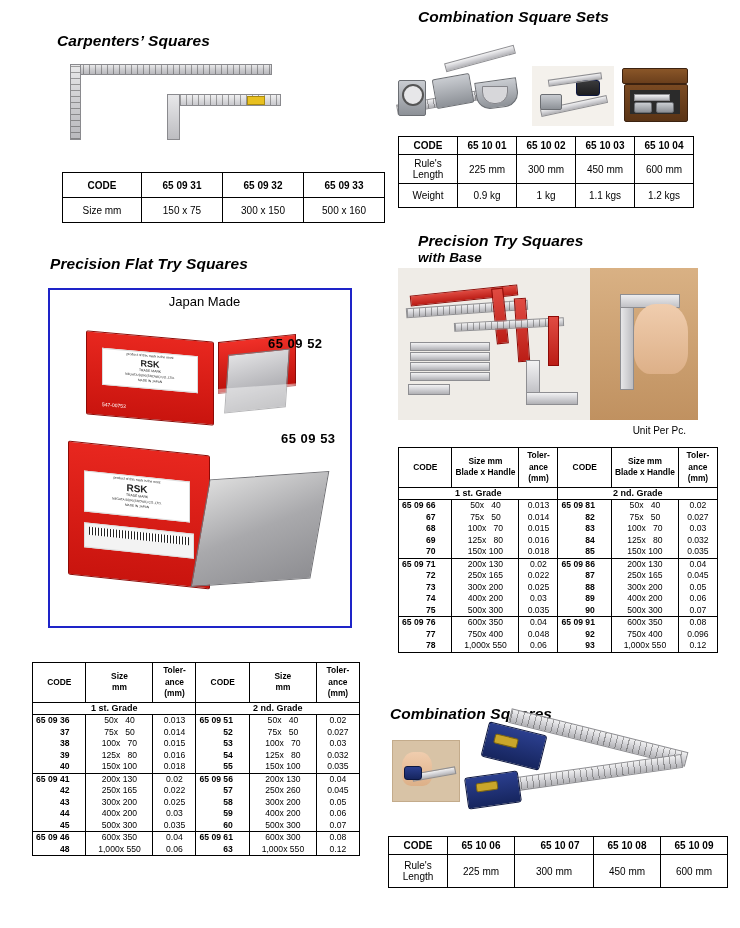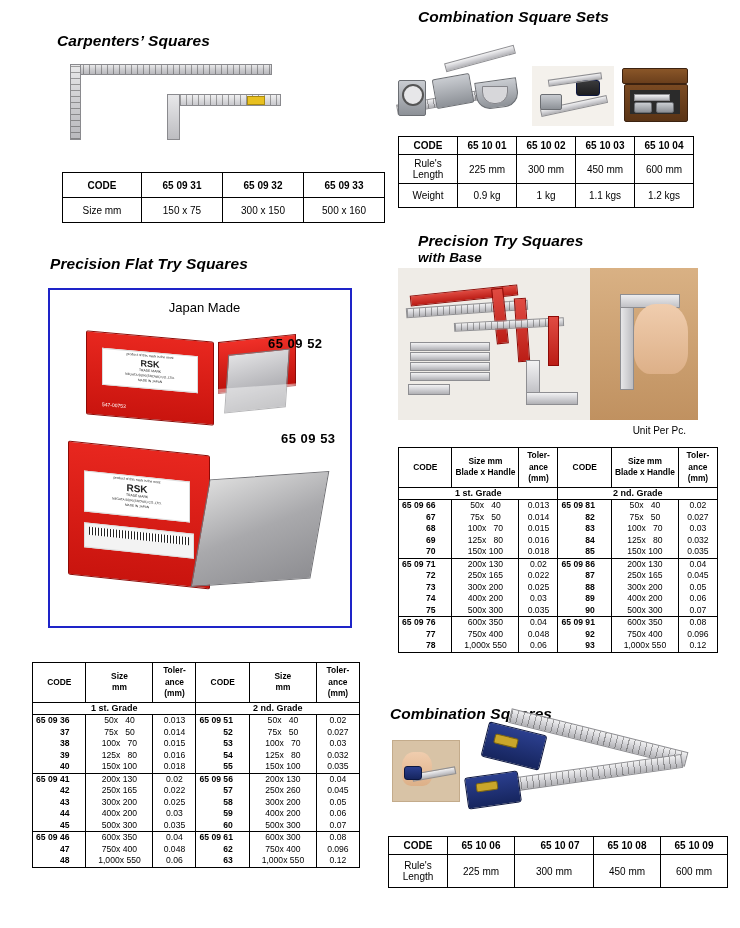--- a/index.html
+++ b/index.html
@@ -297,21 +297,21 @@
         <td>1.1 kgs</td>
         <td>1.2 kgs</td>
       </tr>
     </tbody>
       </table>
   </div>
 
   <div class="abs sec-title" style="left:50px; top:255px;">Precision Flat Try Squares</div>
 
   <div class="abs" id="japan-frame" style="left:48px; top:288px; width:300px; height:336px;">
-    <div class="abs jm-label" style="left:0; top:10px; width:309px;">Japan Made</div>
+    <div class="abs jm-label" style="left:0; top:4px; width:309px;">Japan Made</div>
 
     <div class="red-box" style="left:36px; top:46px; width:126px; height:82px; transform: skewY(5deg);"></div>
     <div class="white-label" style="left:52px; top:62px; width:94px; height:34px; transform: skewY(5deg);">
       <div style="font-size:3.4px;">product of this mark is the most</div>
       <div style="font-weight:bold; font-size:9px; line-height:10px;">RSK</div>
       <div style="font-size:3.4px;">TRADE MARK</div>
       <div style="font-size:3.2px;">NIIGATA SEIKI(SHOWA) CO.,LTD.</div>
       <div style="font-size:3.2px;">MADE IN JAPAN</div>
     </div>
     <div class="abs" style="left:52px; top:112px; font-size:5px; color:#fff; transform: skewY(5deg);">547-00752</div>
@@ -438,28 +438,20 @@
 
       <tr>
         <td class="code nbb">65 09 46</td>
         <td class="size nbb">600x 350</td>
         <td class="tol nbb">0.04</td>
         <td class="code nbb">65 09 61</td>
         <td class="size nbb">600x 300</td>
         <td class="tol nbb">0.08</td>
       </tr>
       <tr>
-        <td class="code nb">47</td>
-        <td class="size nb">750x 400</td>
-        <td class="tol nb">0.048</td>
-        <td class="code nb">62</td>
-        <td class="size nb">750x 400</td>
-        <td class="tol nb">0.096</td>
-      </tr>
-      <tr>
         <td class="code nbt">48</td>
         <td class="size nbt">1,000x 550</td>
         <td class="tol nbt">0.06</td>
         <td class="code nbt">63</td>
         <td class="size nbt">1,000x 550</td>
         <td class="tol nbt">0.12</td>
       </tr>
     </tbody>
       </table>
   </div>

